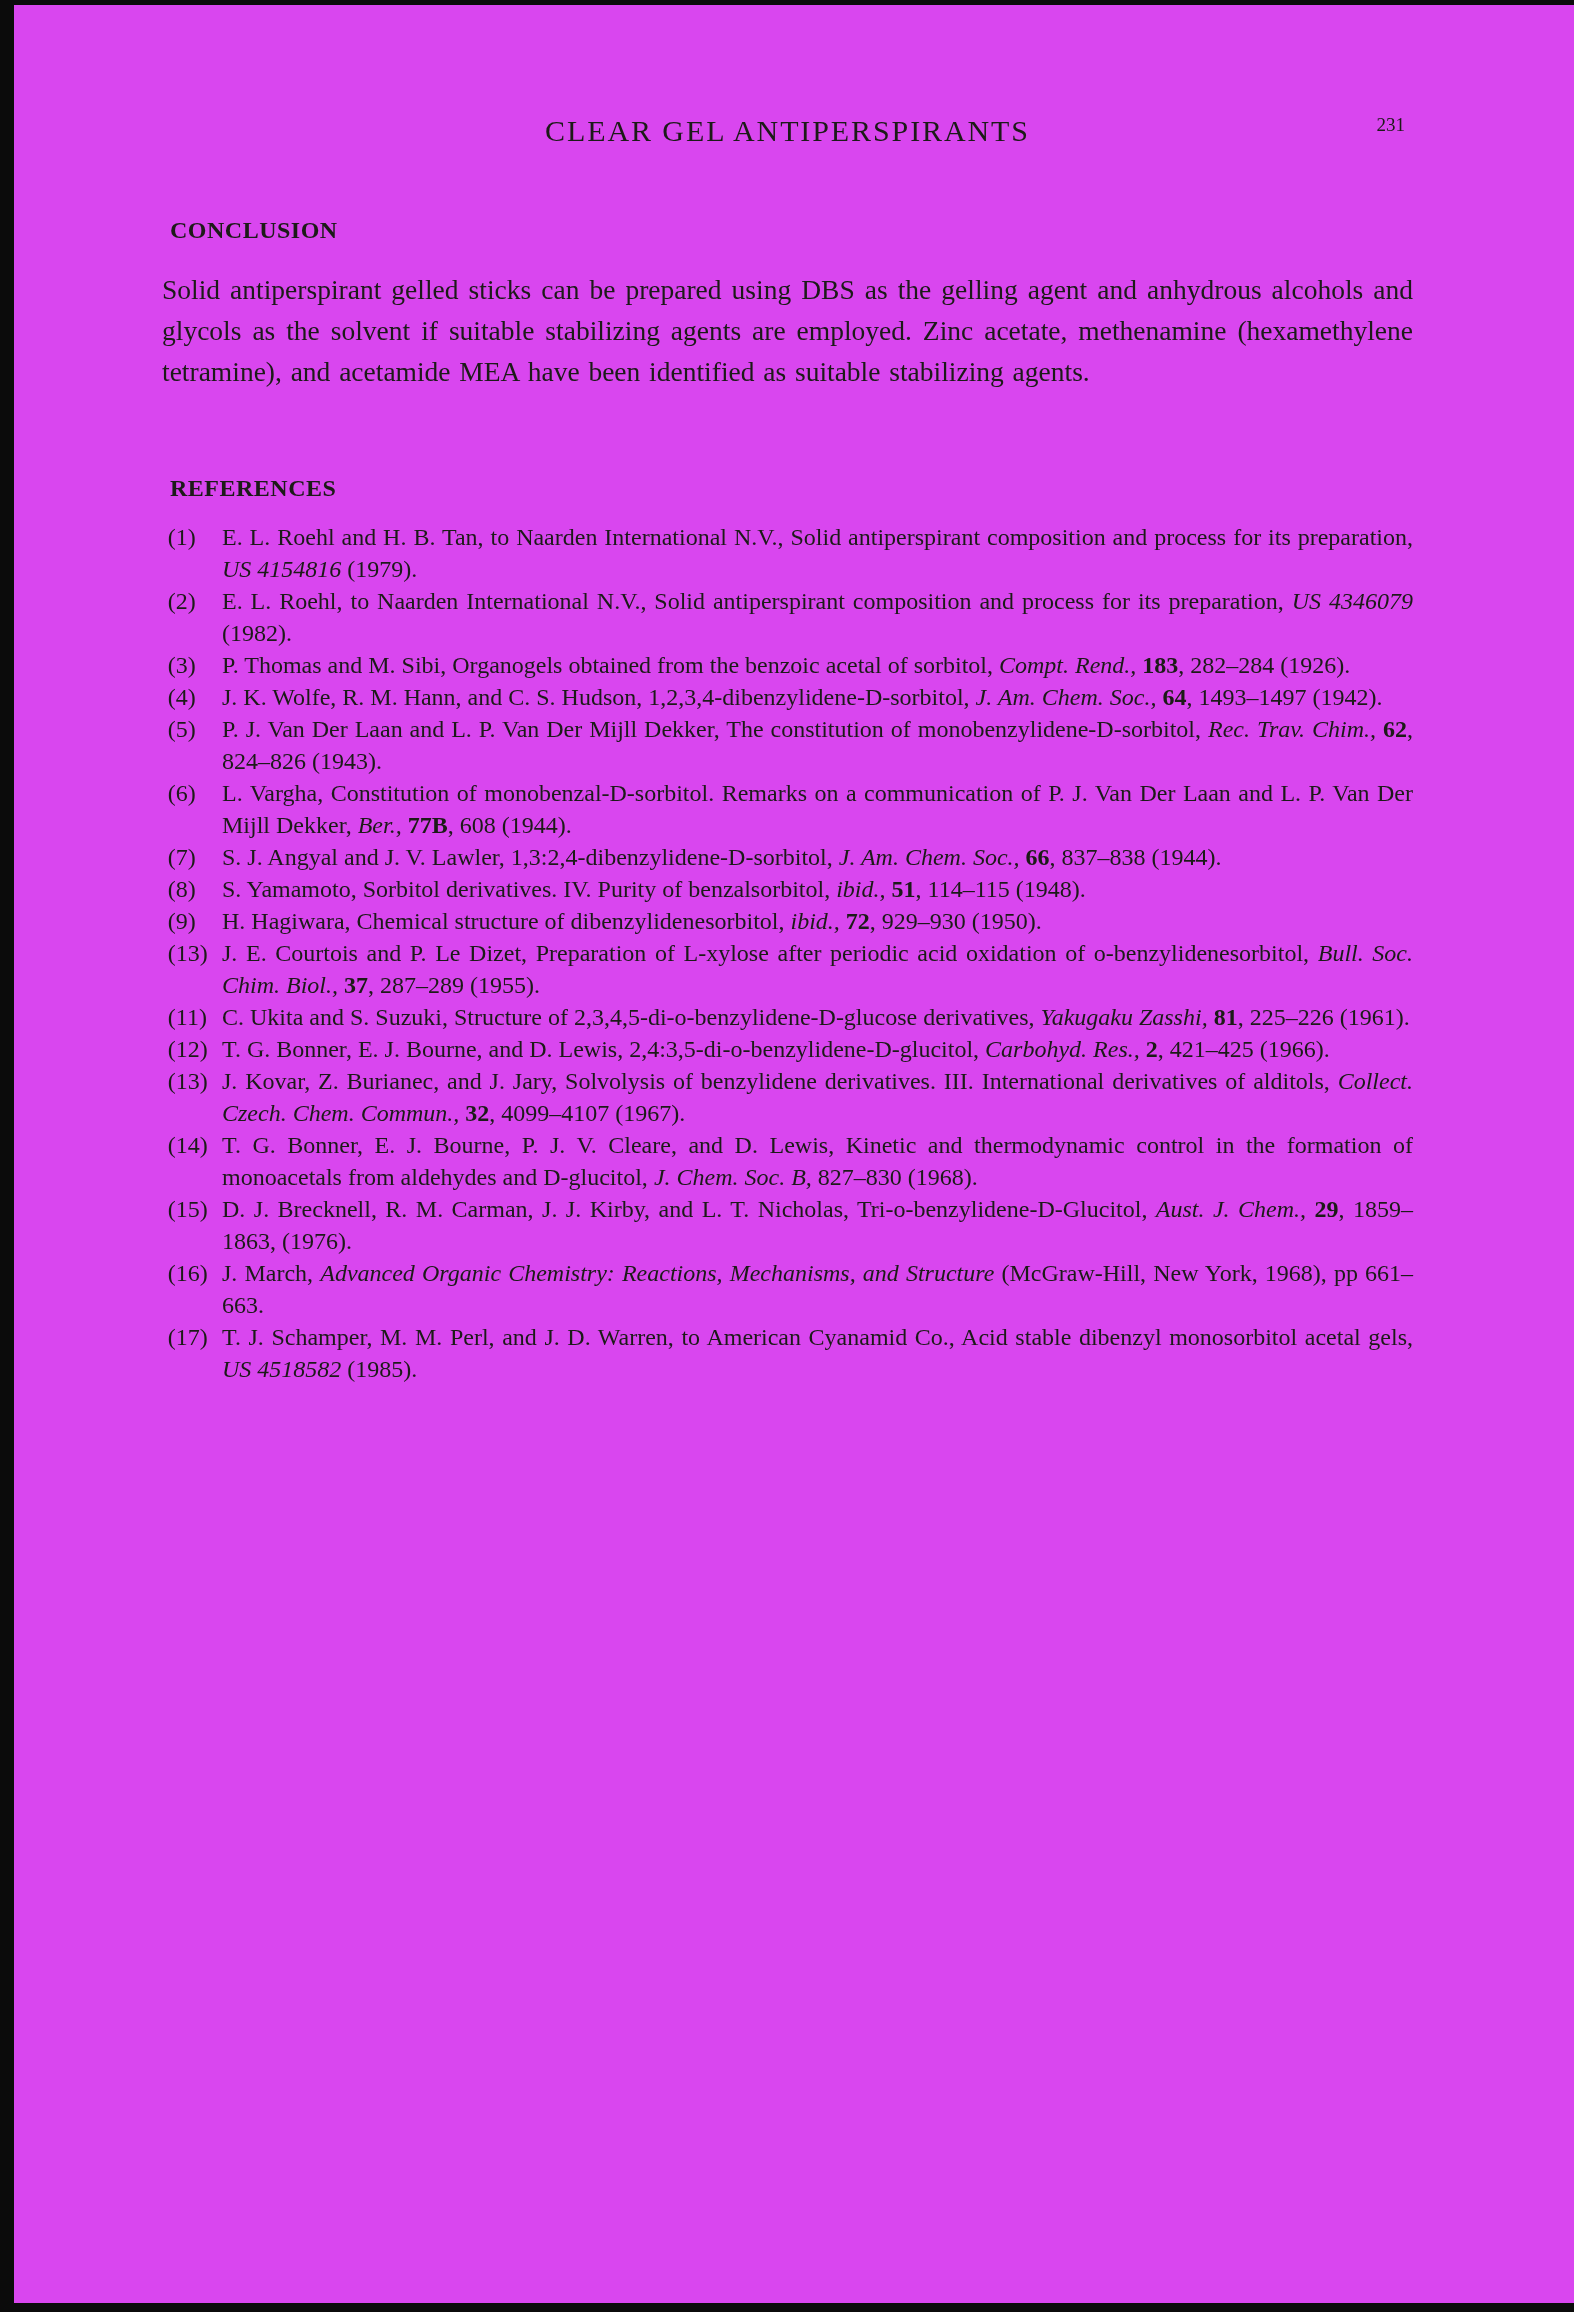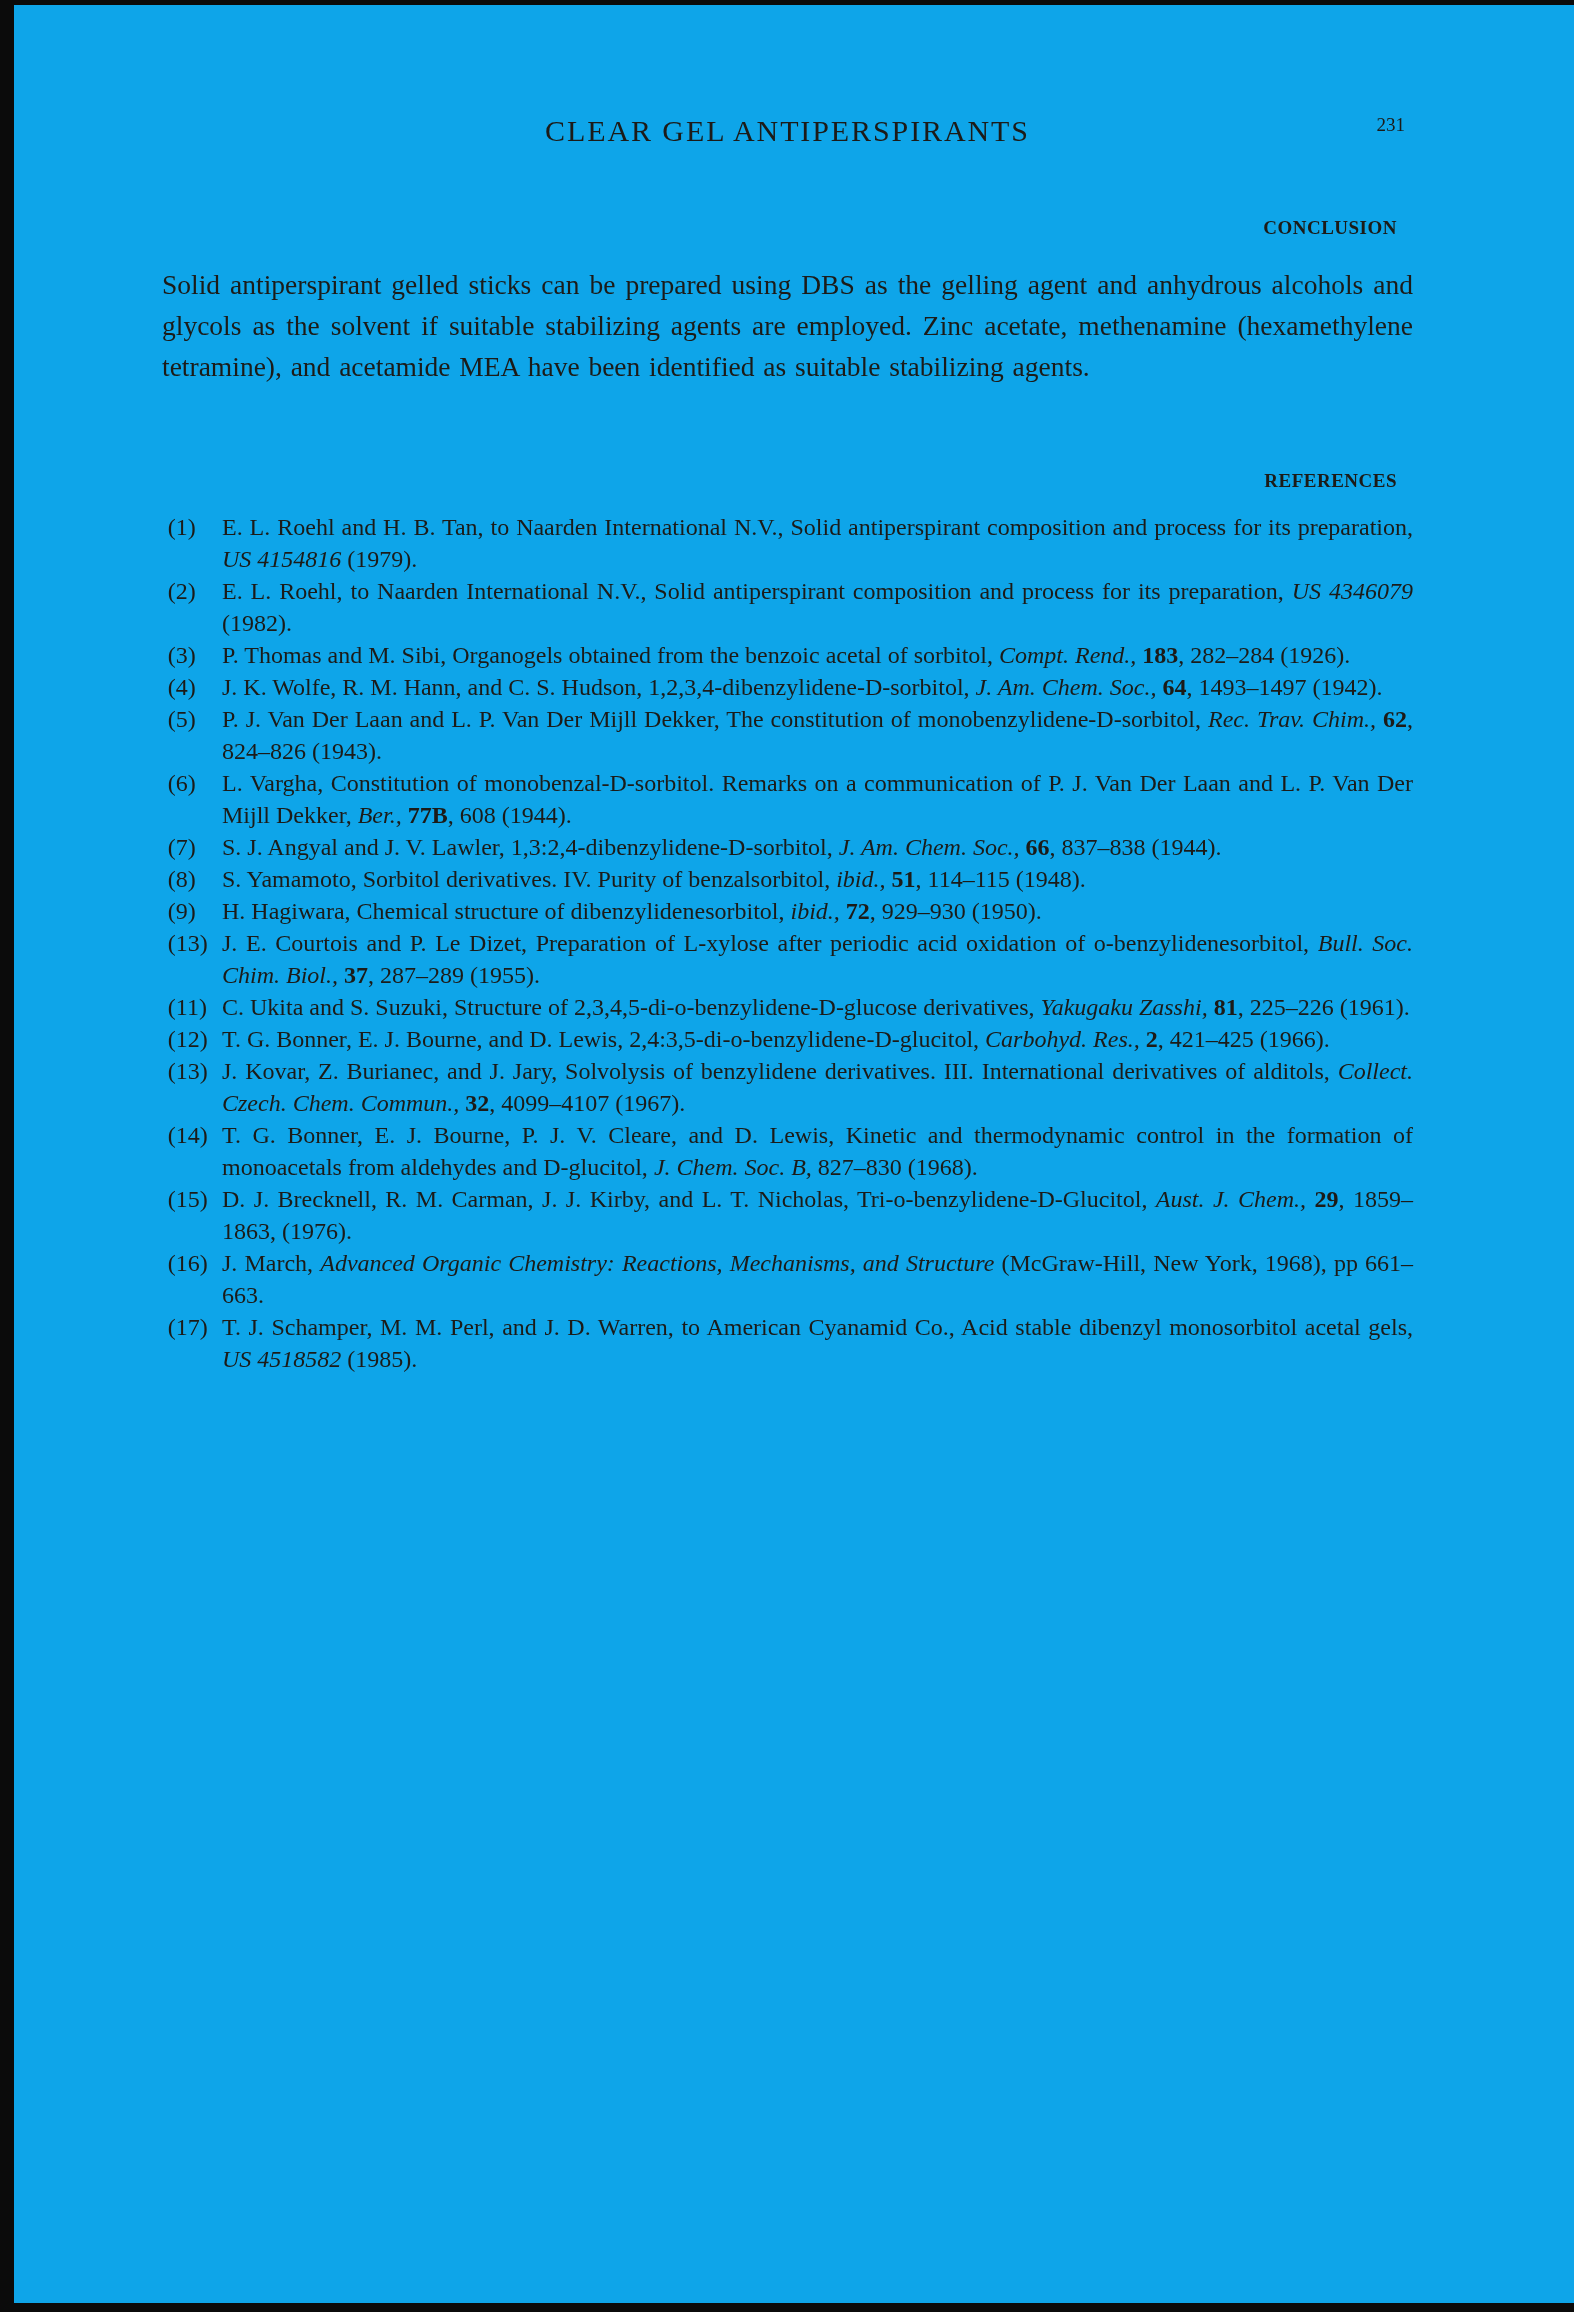--- a/index.html
+++ b/index.html
@@ -5,21 +5,21 @@
 <style>
   html, body {
     margin: 0;
     padding: 0;
     background: #d8d5cf;
   }
   .page {
     position: relative;
     width: 1575px;
     height: 2312px;
-    background: #0ea5e9;
+    background: #d946ef;
     overflow: hidden;
     font-family: "Liberation Serif", serif;
     color: #1c1b18;
     margin: 0 auto;
   }
   .scan-edge-left {
     position: absolute;
     left: 0; top: 0;
     width: 13.5px; height: 100%;
     background: #0b0b0b;
@@ -55,25 +55,24 @@
     letter-spacing: 1.9px;
     white-space: nowrap;
   }
   .page-number {
     position: absolute;
     right: 8px;
     top: 0;
     font-size: 19px;
   }
   .section-heading {
-    font-size: 19px;
+    font-size: 24px;
     font-weight: bold;
     letter-spacing: 0.5px;
-    margin: 16px;
-    text-align: right;
+    margin: 8px;
   }
   .conclusion-heading {
     margin-top: 62px;
   }
   .body-text {
     margin: 25px 0 8px 0;
     font-size: 27.5px;
     line-height: 41px;
     text-align: justify;
     word-spacing: 1.9px;

